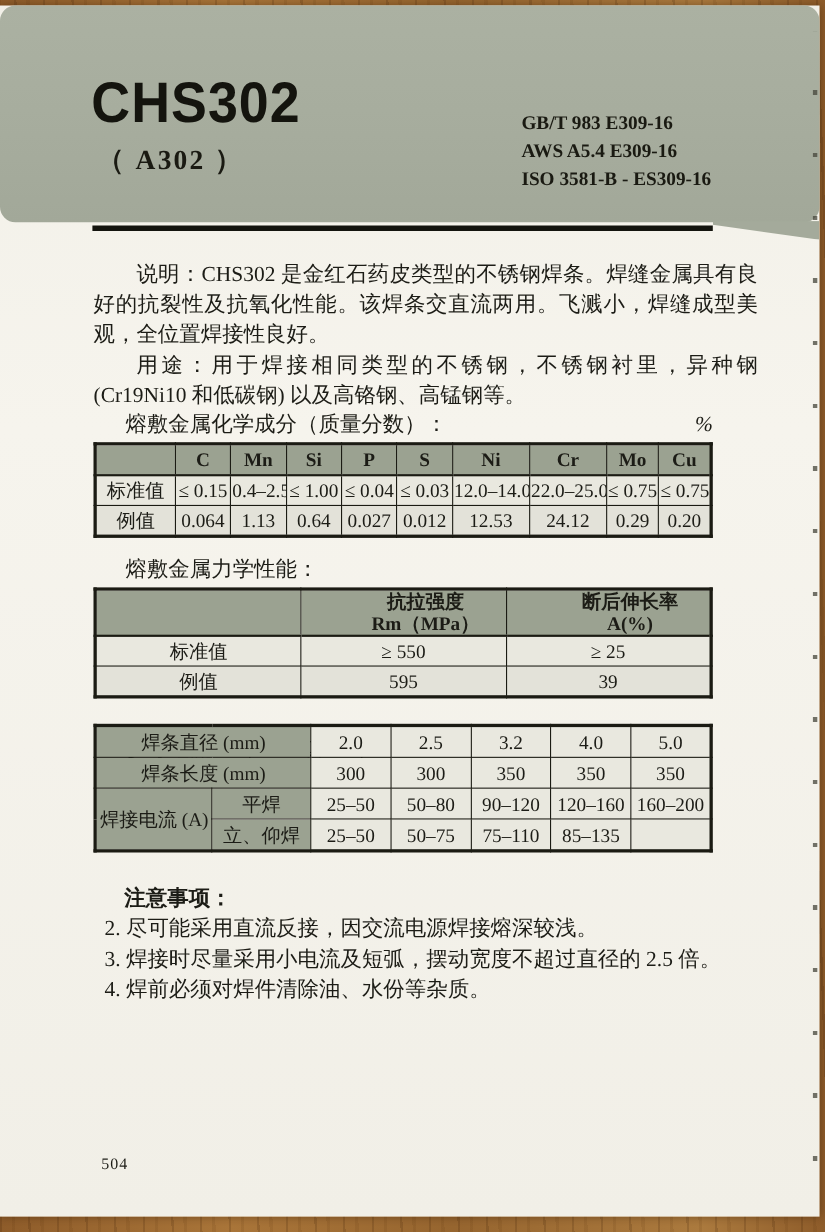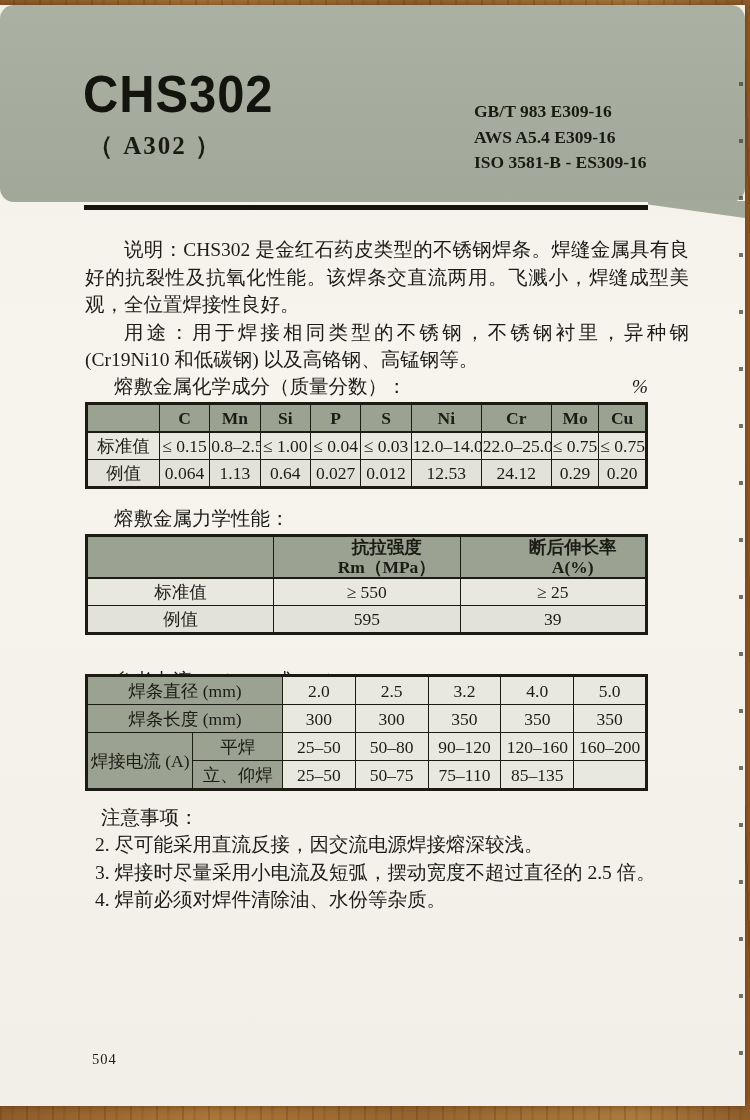--- a/index.html
+++ b/index.html
@@ -71,29 +71,29 @@
     overflow:hidden;white-space:nowrap;
   }
   td.hd{background:#9ba291;font-weight:bold;}
   tr.hdr td{border-bottom-width:2.6px;}
   tr.r2 td{background:#e3e2d9;margin-top:47px;}
   .tbl-chem{top:397px;}
   .tbl-mech{top:529px;}
   .tbl-mech td{height:26px;}
   .tbl-mech tr.hdr td{height:39px;}
   .tbl-mech .l2{display:block;font-weight:bold;padding-left:40px;}
-  .tbl-cur{top:669px;}
+  .tbl-cur{top:653px;}
   .tbl-cur td{height:27px;}
   .tbl-cur td.hd{font-weight:normal;}
   
   .notes{
     position:absolute;left:95px;top:799px;width:600px;
     font-size:19.5px;line-height:27.4px;
   }
-  .notes .nt{font-weight:normal;margin-left:6px;}
+  .notes .nt{font-weight:bold;margin-left:18px;}
   .pagenum{
     position:absolute;left:92px;top:1046px;font-size:14.5px;letter-spacing:1px;
   }
   
   .edge-marks{
     position:absolute;right:2px;top:24px;bottom:40px;width:4px;
     background:repeating-linear-gradient(to bottom, rgba(0,0,0,0) 0 53px, #45453a 53px 57px);
     opacity:.75;
   }
 </style>
@@ -146,21 +146,21 @@
         <td class="hd">P</td>
         <td class="hd">S</td>
         <td class="hd">Ni</td>
         <td class="hd">Cr</td>
         <td class="hd">Mo</td>
         <td class="hd">Cu</td>
       </tr>
       <tr class="r1">
         <td>标准值</td>
         <td>≤ 0.15</td>
-        <td>0.8–2.5</td>
+        <td>0.4–2.5</td>
         <td>≤ 1.00</td>
         <td>≤ 0.04</td>
         <td>≤ 0.03</td>
         <td>12.0–14.0</td>
         <td>22.0–25.0</td>
         <td>≤ 0.75</td>
         <td>≤ 0.75</td>
       </tr>
       <tr class="r2">
         <td>例值</td>

